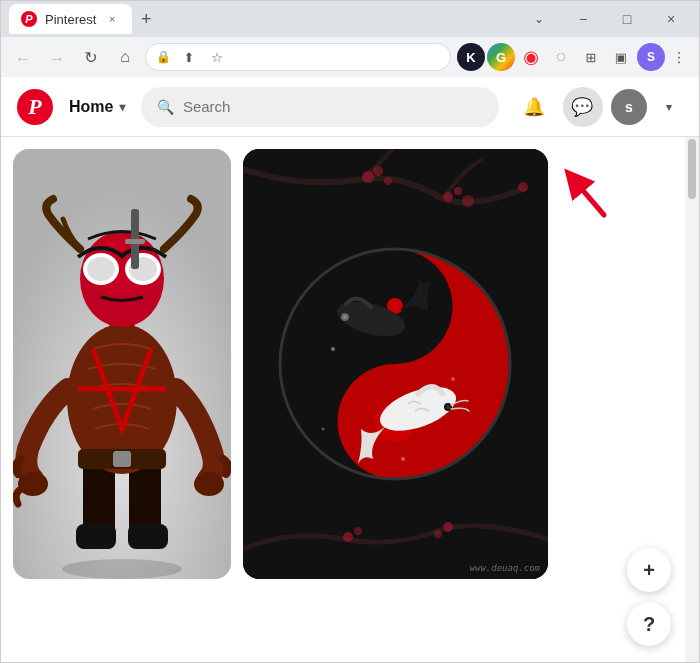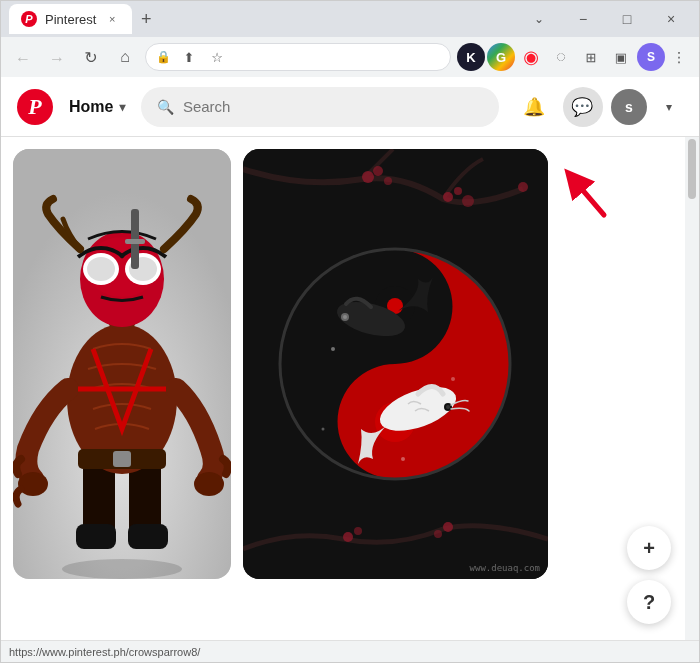--- a/index.html
+++ b/index.html
@@ -321,20 +321,21 @@
     .pins-grid {
       display: flex;
       gap: 12px;
     }
 
     .pin-card {
       border-radius: 16px;
       overflow: hidden;
       cursor: pointer;
       position: relative;
+      font-style: italic;
     }
 
     
     .browser-scrollbar {
       position: absolute;
       right: 0;
       top: 0;
       bottom: 0;
       width: 14px;
       background: #f1f3f4;
@@ -659,17 +660,14 @@
         <div class="fab-btn">?</div>
       </div>
 
       <div class="browser-scrollbar" style="position:absolute;right:0;top:0;bottom:0;width:14px;background:#f1f3f4;">
         <div class="scrollbar-thumb"></div>
       </div>
 
     </div>
   </div>
 
-  <div class="status-bar">
-    <span>https://www.pinterest.ph/crowsparrow8/</span>
-  </div>
 
 </div>
 
 </body></html>

